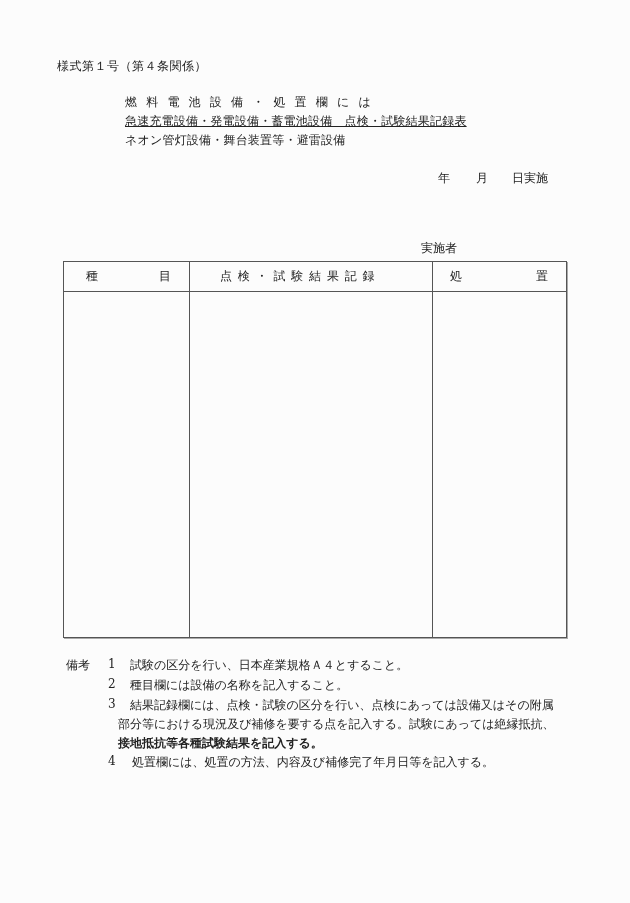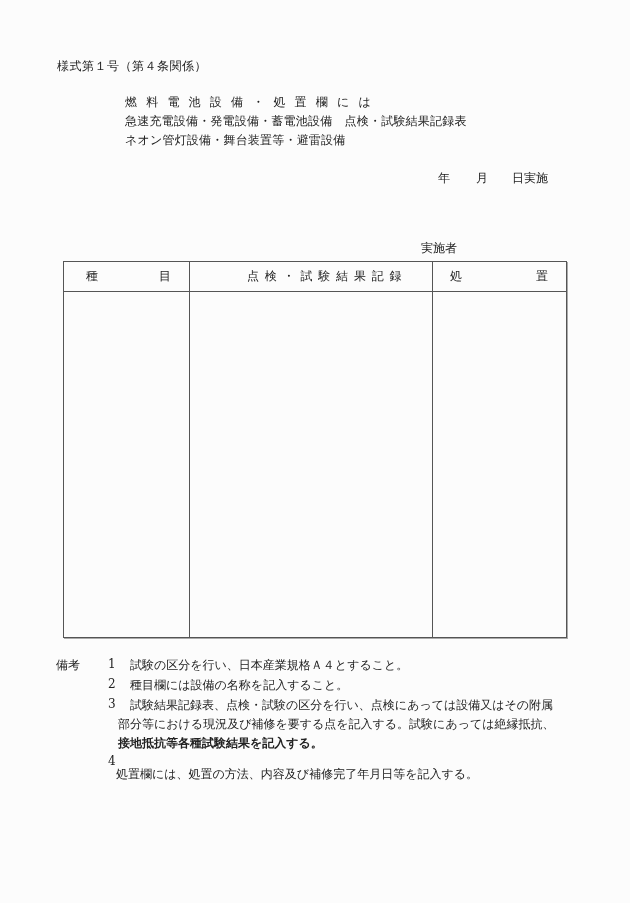--- a/index.html
+++ b/index.html
@@ -4,21 +4,21 @@
 <style>
   html, body { margin:0; padding:0; }
   body {
     width:630px; height:903px; background:#fcfcfc; position:relative; overflow:hidden;
     font-family:"DejaVu Serif","Liberation Serif",serif; color:#222; font-size:12px;
   }
   .abs { position:absolute; white-space:nowrap; }
   #form-number { left:57px; top:58px; font-size:12px; letter-spacing:0.5px; }
   .title-line { left:125px; font-size:12px; }
   #title-1 { top:94px; letter-spacing:9.2px; }
-  #title-2 { top:113px; letter-spacing:0.2px; }
+  #title-2 { top:113px; letter-spacing:0.2px;text-decoration:underline; }
   #title-3 { top:132px; letter-spacing:0.2px; }
   #date-line { left:438px; top:170px; font-size:12px; }
   #date-line span { display:inline-block; }
   #implementer { left:389px; top:240px; font-size:12px;margin-left:32px; }
   .tbl {
     position:absolute; left:63px; top:261px; width:504px; height:377px;
     border:1.5px solid #555; box-sizing:border-box;
     box-shadow:1px 1px 0 #aaa;
   }
   .vline { position:absolute; top:0; bottom:0; width:0; border-left:1.5px solid #555; }
@@ -41,38 +41,38 @@
 
 <div class="abs" id="implementer">実施者</div>
 
 <div class="tbl">
   <div class="vline" style="left:125px;"></div>
   <div class="vline" style="left:368px;"></div>
   <div class="hline"></div>
 
   <span class="th" style="left:22px;">種</span>
   <span class="th" style="left:95px;">目</span>
-  <span class="th" style="left:183px; letter-spacing:1px;">点 検 ・ 試 験 結 果 記 録</span>
+  <span class="th" style="left:156px; letter-spacing:1px;">点 検 ・ 試 験 結 果 記 録</span>
   <span class="th" style="left:386px;">処</span>
   <span class="th" style="left:472px;">置</span>
 
   <div style="position:absolute;left:0;top:30px;width:125px;bottom:0;"></div>
   <div style="position:absolute;left:127px;top:30px;width:241px;bottom:0;"></div>
   <div style="position:absolute;left:370px;top:30px;right:0;bottom:0;"></div>
 </div>
 
 <div>
-  <span class="note-row" style="left:56px; top:657px;">備考</span>
+  <span class="note-row" style="left:66px; top:657px;">備考</span>
 
   <span class="note-row" style="left:108px; top:657px;">1</span>
   <span class="note-row" style="left:130px; top:657px;">試験の区分を行い、日本産業規格Ａ４とすること。</span>
 
   <span class="note-row" style="left:108px; top:677px;">2</span>
   <span class="note-row" style="left:130px; top:677px;">種目欄には設備の名称を記入すること。</span>
 
   <span class="note-row" style="left:108px; top:697px;">3</span>
-  <span class="note-row" style="left:130px; top:697px;">試験結果記録表、点検・試験の区分を行い、点検にあっては設備又はその附属</span>
+  <span class="note-row" style="left:130px; top:697px;">結果記録欄には、点検・試験の区分を行い、点検にあっては設備又はその附属</span>
   <span class="note-row" style="left:118px; top:716px;">部分等における現況及び補修を要する点を記入する。試験にあっては絶縁抵抗、</span>
   <span class="note-row" style="left:118px; top:735px;font-weight:bold;">接地抵抗等各種試験結果を記入する。</span>
 
   <span class="note-row" style="left:108px; top:754px;">4</span>
-  <span class="note-row" style="left:116px; top:754px;margin-top:12px;">処置欄には、処置の方法、内容及び補修完了年月日等を記入する。</span>
+  <span class="note-row" style="left:132px; top:754px;">処置欄には、処置の方法、内容及び補修完了年月日等を記入する。</span>
 </div>
 
 </body></html>

